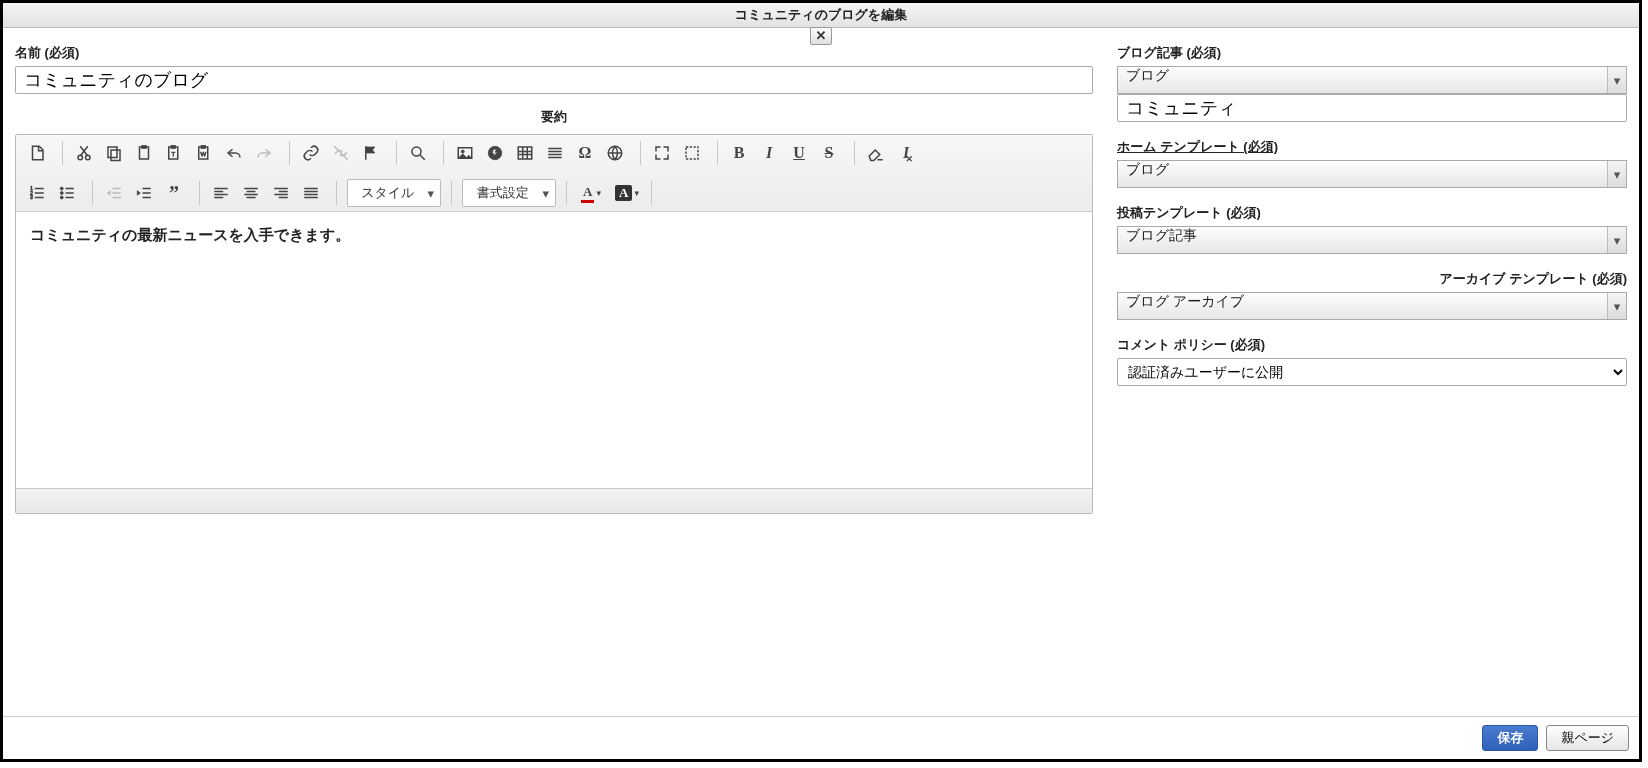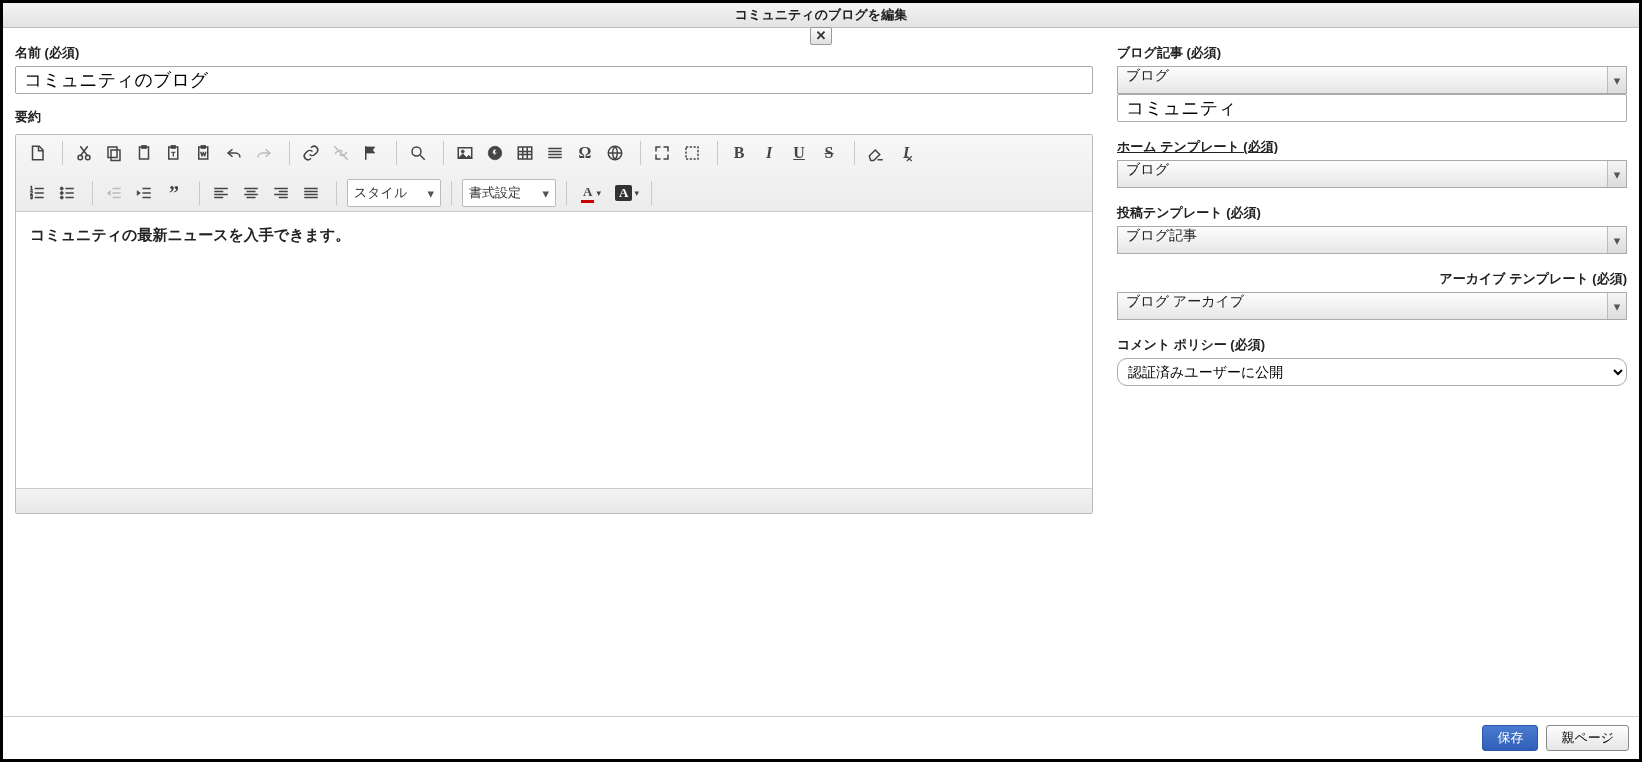--- a/index.html
+++ b/index.html
@@ -107,21 +107,21 @@
     align-items: center;
     justify-content: center;
     color: #555;
     background: linear-gradient(#f5f5f5, #dcdcdc);
   }
   .native-select {
     width: 100%;
     height: 28px;
     font-size: 14px;
     border: 1px solid #aaa;
-    border-radius: 10px;
+    border-radius: 2px;
     padding: 0 6px;
     box-sizing: border-box;
     background: #fff;
   }
 
   
   .editor {
     border: 1px solid #bbb;
     border-radius: 2px;
     margin-top: 4px;
@@ -182,20 +182,21 @@
     border: 1px solid #bbb;
     border-radius: 2px;
     background: #fff;
     display: flex;
     align-items: center;
     padding: 0 6px;
     margin: 0 4px;
     min-width: 80px;
     cursor: pointer;
     color: #333;
+    text-align: center;
   }
   .combo .c-label {
     flex: 1 1 auto;
   }
   .combo .c-arrow {
     margin-left: 6px;
     color: #555;
   }
   .colorbtn {
     min-width: 34px;
@@ -230,21 +231,21 @@
     border: 1px solid #888;
     border-radius: 3px;
     background: linear-gradient(#fdfdfd, #e6e6e6);
     cursor: pointer;
     font-size: 13px;
   }
   .btn.primary {
     background: linear-gradient(#4b7bd0, #2f5fb8);
     border-color: #2a58a8;
     color: #fff;
-    font-weight: normal;
+    font-weight: bold;
   }
 </style>
 </head>
 <body>
 
 <div class="window">
 
   <div class="titlebar">
     <span>コミュニティのブログを編集</span>
     <div class="close-btn">
@@ -252,21 +253,21 @@
     </div>
   </div>
 
   <div class="body-area">
 
     <div class="left-col">
 
       <div class="label">名前 (必須)</div>
       <input class="text-input" type="text" value="コミュニティのブログ" style="">
 
-      <div class="label" style="margin-top:14px;">要約</div>
+      <div class="label" style="margin-top:14px;text-align:center;">要約</div>
 
       <div class="editor">
 
         <div class="toolbar">
 
           <div class="tgroup">
             <div class="tbtn">
               <svg viewBox="0 0 24 24">
                   <path fill="none" stroke-width="2" d="M6 3h9l5 5v13H6z"></path>
                   <path fill="none" stroke-width="2" d="M14 3v6h6"></path>

